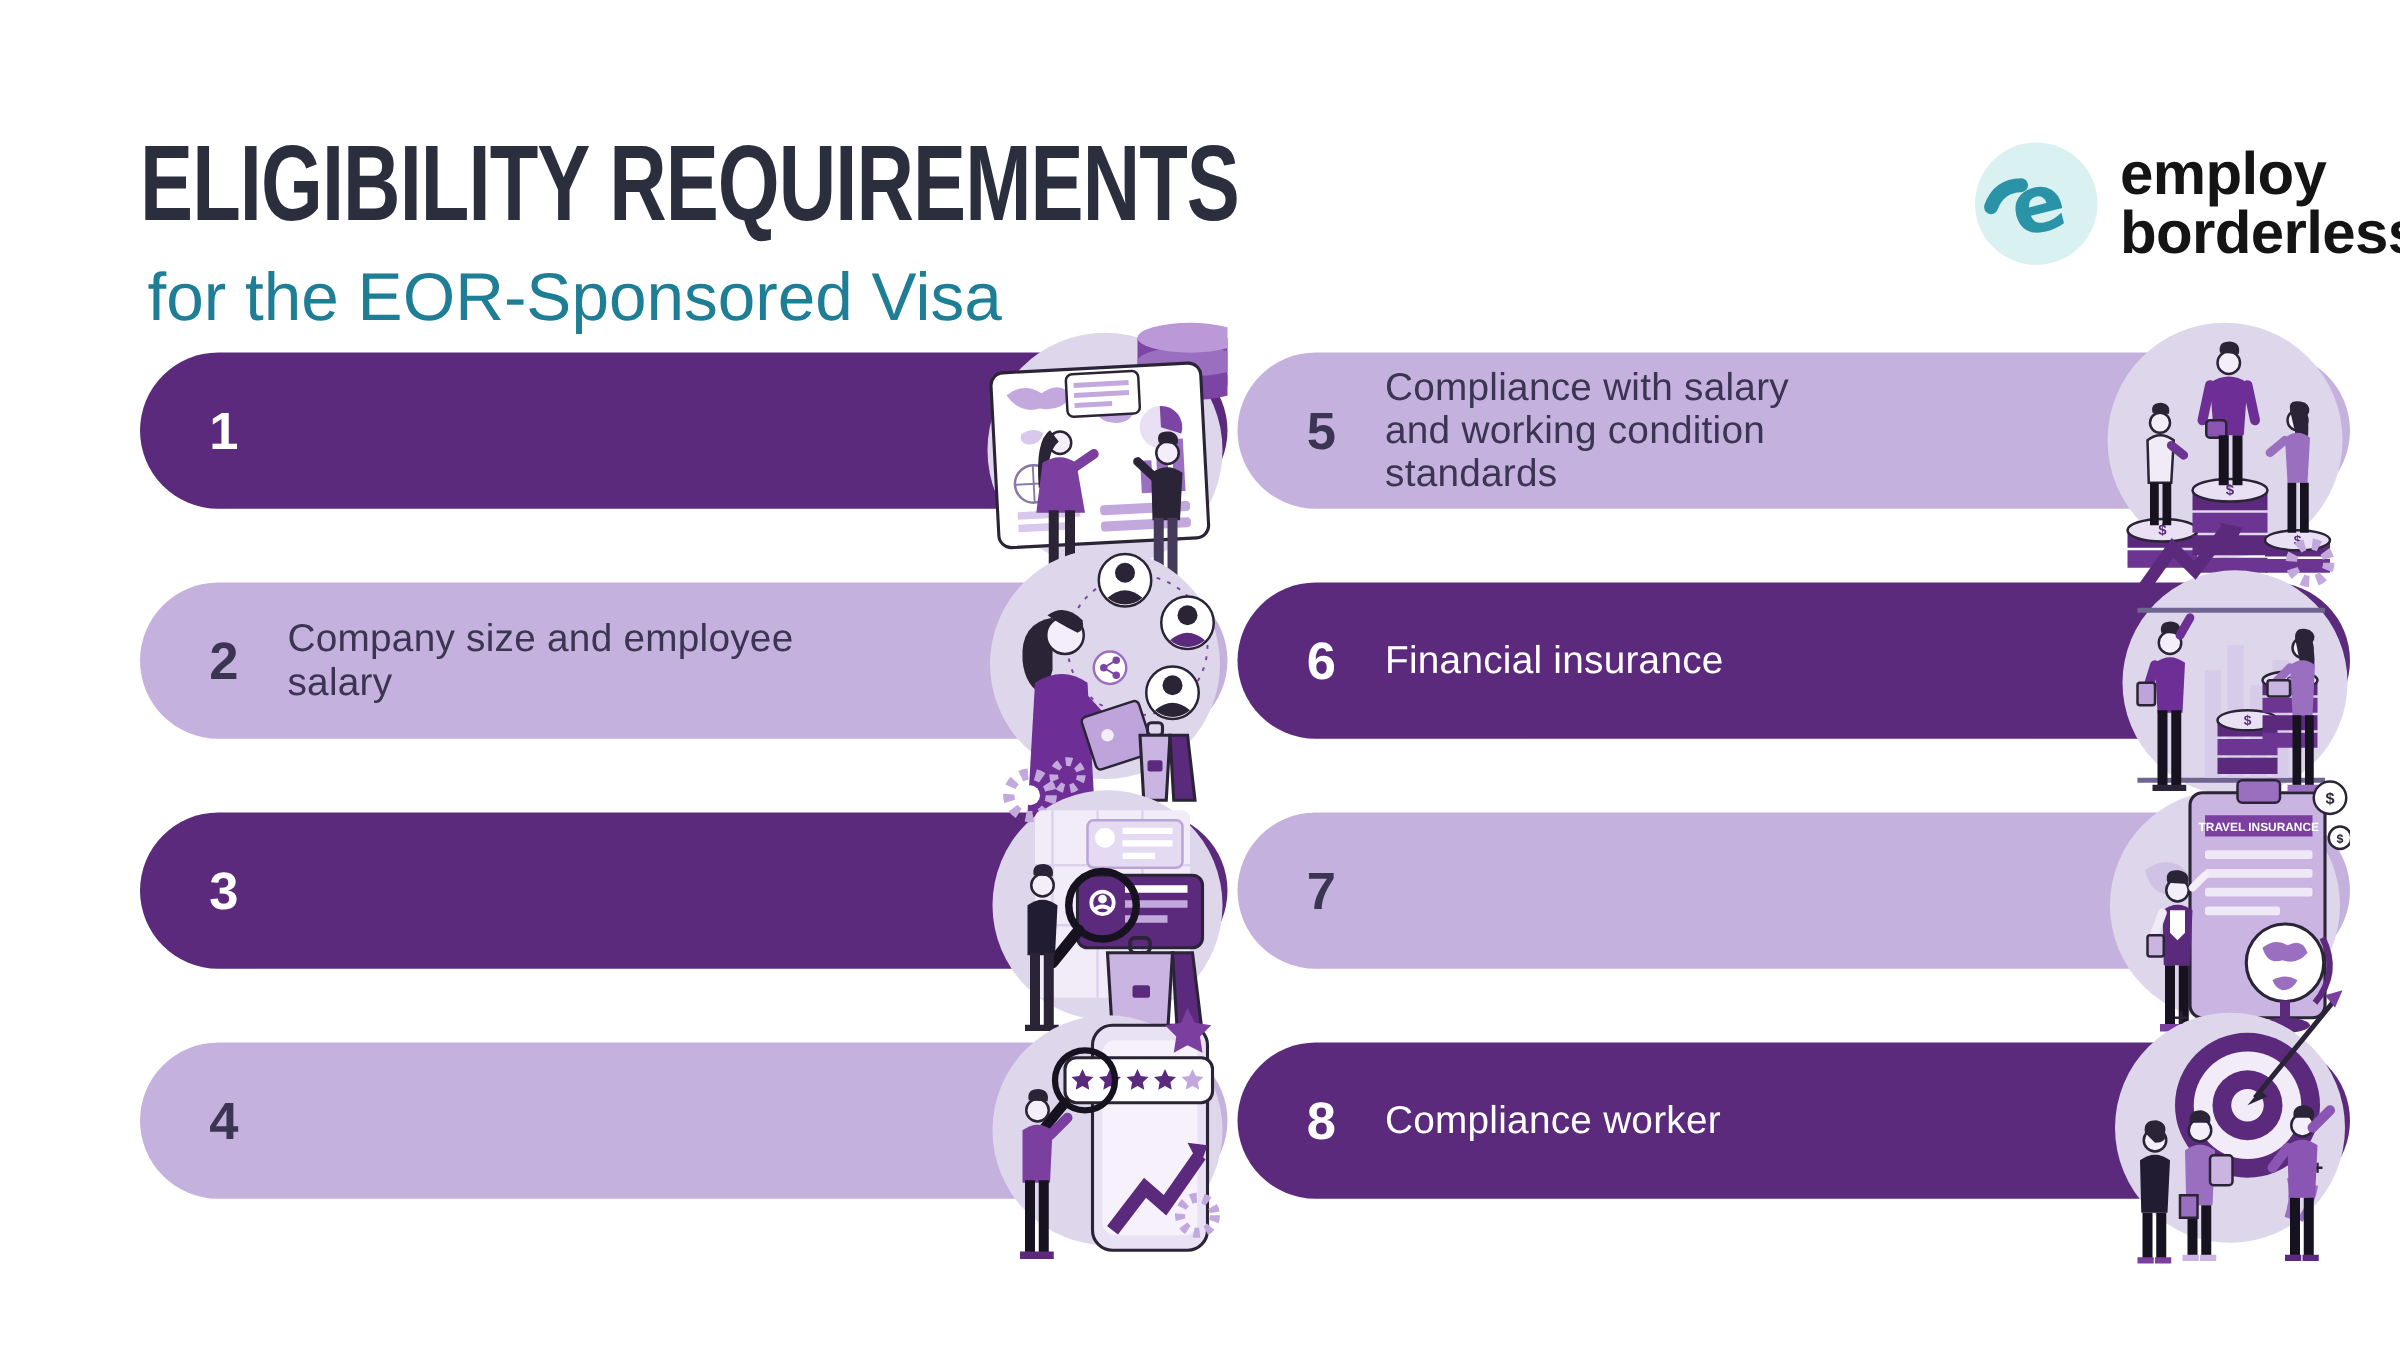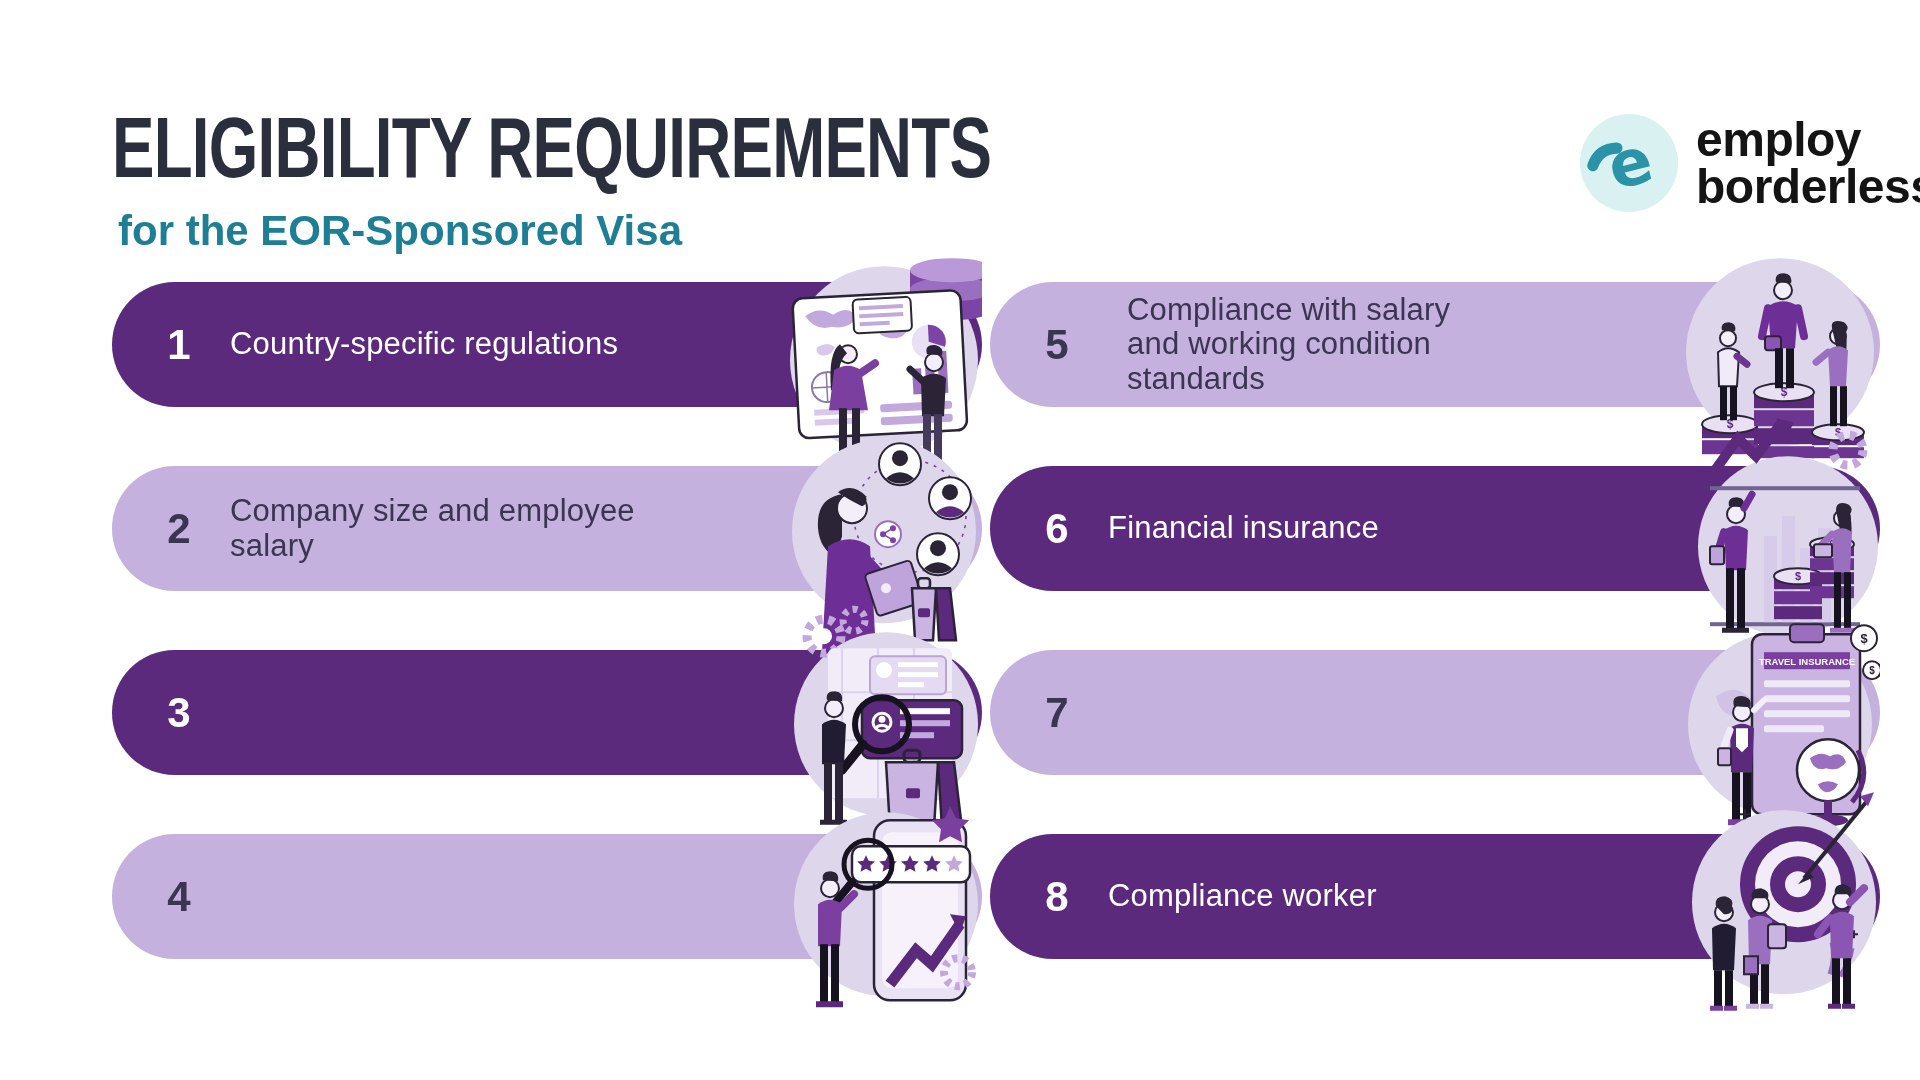--- a/index.html
+++ b/index.html
@@ -4,21 +4,21 @@
 <style>
   * { margin:0; padding:0; box-sizing:border-box; }
   html,body { width:1920px; height:1080px; overflow:hidden; background:#ffffff;
               font-family:"Liberation Sans", sans-serif; }
   .page { position:relative; width:1744px; height:1080px; background:#ffffff; }
 
   
   .title { position:absolute; left:112px; top:104px; font-size:86px; font-weight:bold;
            color:#2b2e3d; letter-spacing:-1px; white-space:nowrap;
            transform:scaleX(0.74); transform-origin:left center; line-height:1.0; }
-  .subtitle { position:absolute; left:118px; top:207px; font-size:42px; font-weight:700;
+  .subtitle { position:absolute; left:118px; top:207px; font-size:54px; font-weight:400;
               color:#1d7e95; letter-spacing:0px; }
 
   .logo { position:absolute; left:1580px; top:114px; display:flex; align-items:center; gap:18px; }
   .logo-mark { width:98px; height:98px; border-radius:50%; background:#d9f1f1;
                display:flex; align-items:center; justify-content:center; }
   .logo-text { font-size:48px; font-weight:bold; color:#141414; line-height:0.98;
                letter-spacing:-0.5px; }
 
   
   .grid { position:absolute; left:112px; top:282px; display:grid;
@@ -27,21 +27,21 @@
 
   .card { position:relative; border-radius:63px; display:flex; align-items:center;
           padding-left:52px; }
   .card.dark  { background:#5b2a7d; color:#ffffff; }
   .card.light { background:#c5b1de; color:#3b3452; }
 
   .num { font-size:42px; font-weight:bold; margin-right:36px; min-width:30px; text-align:center; }
   .label { font-size:31px; font-weight:500; line-height:1.1; letter-spacing:0.2px; }
   .w1 .label { max-width:640px; }
   .w2 .label { max-width:440px; }
-  .w5 .label { max-width:378px;margin-left:19px; }
+  .w5 .label { max-width:378px; }
   .w7 .label { max-width:424px; }
 
   .illus { position:absolute; right:0px; top:50%; transform:translateY(-47%);
            width:200px; height:240px; pointer-events:none; }
   .illus svg { width:200px; height:240px; display:block; }
 </style>
 </head>
 <body>
 
 <div class="page">
@@ -61,21 +61,20 @@
     <div class="logo-text">
       <div>employ</div>
       <div>borderless</div>
     </div>
   </div>
 
   <div class="grid">
 
     <div class="card dark w1">
       <span class="num">1</span>
-      <span class="label">Country-specific regulations</span>
       <div class="illus">
         <svg viewBox="0 0 200 240">
           <circle cx="102" cy="128" r="94" fill="#ded6ea"></circle>
           <rect x="128" y="38" width="84" height="38" fill="#7b44a5"></rect>
           <ellipse cx="170" cy="76" rx="42" ry="12" fill="#7b44a5"></ellipse>
           <ellipse cx="170" cy="57" rx="42" ry="12" fill="#9b6fc0"></ellipse>
           <ellipse cx="170" cy="38" rx="42" ry="12" fill="#bb99d9"></ellipse>
           <g transform="rotate(-3 100 135)">
             <rect x="14" y="62" width="168" height="140" rx="10" fill="#fff" stroke="#2b2436" stroke-width="2.5"></rect>
             <path d="M26 80 q14 -10 28 0 q16 -10 24 4 q-10 12 -26 8 q-16 4 -26 -12z" fill="#c3a8de"></path>

